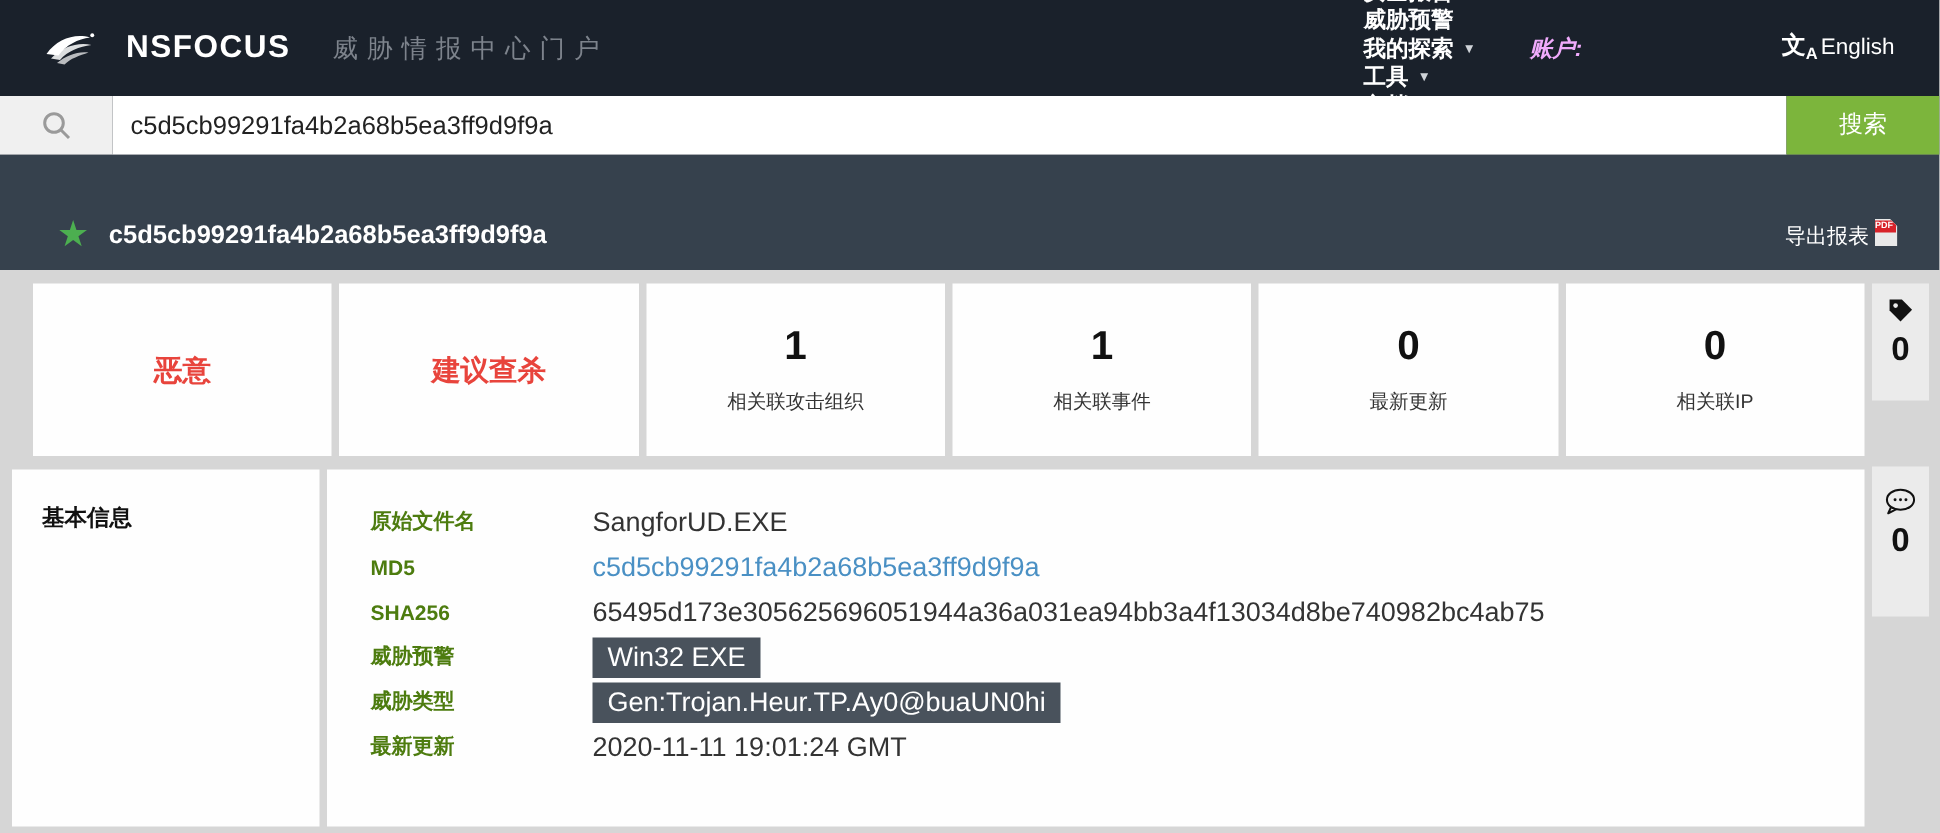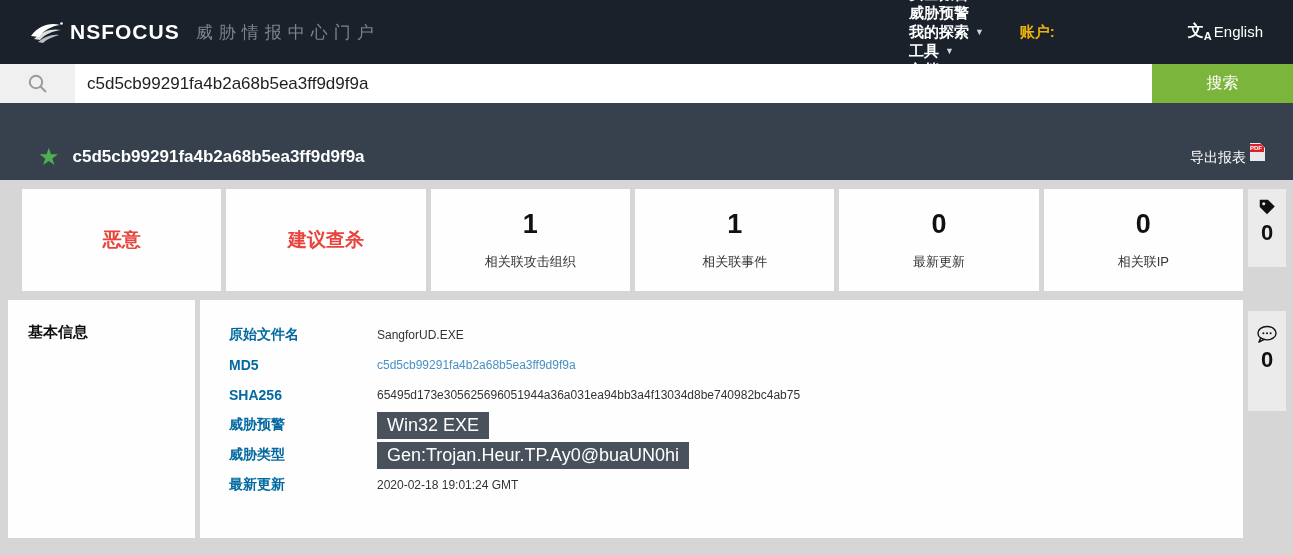--- a/index.html
+++ b/index.html
@@ -3,70 +3,70 @@
 <meta charset="utf-8">
 <style>
   * { margin:0; padding:0; box-sizing:border-box; }
   html,body { width:1293px; height:555px; overflow:hidden; }
   body { background:#d6d6d6; font-family:"Liberation Sans","DejaVu Sans",sans-serif; }
 
   
   .navbar { height:64px; background:#1a212b; display:flex; align-items:center; padding:0 30px; }
   .brand { display:flex; align-items:center; flex:0 0 auto; }
   .logo-swoosh { margin-right:6px; display:flex; align-items:center; }
-  .brand-name { color:#fff; font-weight:bold; font-size:21px; letter-spacing:1px; }
-  .portal-title { color:#7d838c; font-size:17px; margin-left:16px; letter-spacing:6px; }
+  .brand-name { color:#fff; font-weight:bold; font-size:21px; letter-spacing:1px;margin-left:14px; }
+  .portal-title { color:#7d838c; font-size:17px; margin-left:28px; letter-spacing:6px; }
   .nav-right { margin-left:auto; display:flex; align-items:center; }
   .nav-item { color:#fff; font-size:15px; font-weight:bold; margin-left:16px; cursor:pointer; display:flex; align-items:center; white-space:nowrap; }
   .caret { font-size:9px; margin-left:6px; color:#cfd3d8; }
-  .account { color:#eab308; font-size:15px; font-weight:bold; margin-left:36px; display:flex; align-items:flex-start; }
+  .account { color:#f0abfc; font-size:15px; font-weight:bold; margin-left:36px; display:flex; align-items:flex-start;font-style:italic; }
   .account-blur { width:95px; height:19px; margin-left:8px; border-radius:2px;
       background:
         repeating-linear-gradient(90deg,#8f959c 0 10px,#5a616b 10px 20px,#aeb3b9 20px 30px,#6d747d 30px 40px),
         #808archive6; filter:blur(2px); opacity:.85; }
   .lang { color:#fff; margin-left:30px; display:flex; align-items:flex-start; cursor:pointer; }
   .lang-zh { font-size:16px; font-weight:bold; line-height:16px; }
   .lang-a { font-size:11px; font-weight:bold; margin-top:7px; }
   .lang-en { font-size:15px; margin-left:2px; }
 
   
   .search-row { height:39px; display:flex; background:#1a212b; }
   .search-icon-box { width:75px; background:#f0f0f0; display:flex; align-items:center; justify-content:center; }
   .search-input { flex:1; border:none; outline:none; background:#fff; font-size:17px; color:#222;
       padding:0 12px; font-family:"Liberation Sans","DejaVu Sans",sans-serif; }
-  .search-btn { width:141px; border:none; background:#7cb53c; color:#fff; font-size:16px; cursor:pointer;
+  .search-btn { width:102px; border:none; background:#7cb53c; color:#fff; font-size:16px; cursor:pointer;
       font-family:"Liberation Sans","DejaVu Sans",sans-serif; }
 
   
   .hero { height:77px; background:#36414d; display:flex; align-items:flex-end; padding:0 28px 13px 38px; }
   .fav-star { color:#4caf50; font-size:24px; line-height:20px; margin-right:13px; cursor:pointer; }
   .hero-title { color:#fff; font-size:17px; font-weight:bold; }
-  .export { margin-left:auto; display:flex; align-items:flex-start; color:#fff; font-size:14px; cursor:pointer;margin-top:20px; }
+  .export { margin-left:auto; display:flex; align-items:center; color:#fff; font-size:14px; cursor:pointer;margin-top:20px; }
   .pdf-icon { position:relative; width:15px; height:18px; background:#e9e9e9; margin-left:4px; margin-top:-6px;
       clip-path:polygon(0 0,10px 0,15px 5px,15px 18px,0 18px); }
   .pdf-icon .fold { position:absolute; right:0; top:0; width:5px; height:5px; background:#b9bcc0; }
   .pdf-icon .pdf-label { position:absolute; left:-2px; top:1px; background:#d8232a; color:#fff;
       font-size:6px; font-weight:bold; padding:1px 2px; line-height:6px; }
 
   
   .content { display:flex; padding:9px 7px 0 8px; }
   .main-col { flex:1; min-width:0; }
-  .stats-row { display:flex; gap:5px; height:102px;padding-left:14px; }
+  .stats-row { display:flex; gap:5px; height:115px;padding-left:14px; }
   .stat-card { flex:1; background:#fefefe; display:flex; flex-direction:column; align-items:center; justify-content:center; }
   .verdict-text { color:#e8443c; font-size:19px; font-weight:bold; }
   .stat-value { color:#111; font-size:27px; font-weight:bold; line-height:28px; }
   .stat-label { color:#333; font-size:13px; margin-top:15px; }
 
   .info-row { display:flex; gap:5px; margin-top:9px; height:238px; }
-  .info-left { width:187px; background:#fefefe; padding:23px 0 0 20px; }
+  .info-left { width:205px; background:#fefefe; padding:23px 0 0 20px; }
   .section-title { font-size:15px; font-weight:bold; color:#111; }
   .info-main { flex:1; background:#fefefe; padding:21px 0 0 29px; overflow:hidden; }
   .kv-row { display:flex; align-items:center; min-height:28px; margin-bottom:2px; }
-  .kv-label { width:148px; flex:0 0 148px; font-size:14px; font-weight:bold; color:#0369a1; }
-  .kv-value { font-size:12px; color:#333; white-space:nowrap; }
+  .kv-label { width:148px; flex:0 0 148px; font-size:14px; font-weight:bold; color:#4d7c0f; }
+  .kv-value { font-size:18px; color:#333; white-space:nowrap; }
   .kv-value.link { color:#4a90c4; cursor:pointer; }
   .kv-badge { background:#49525c; color:#fff; font-size:18px; padding:3px 10px; white-space:nowrap; }
 
   
   .side-col { width:38px; margin-left:5px; display:flex; flex-direction:column; align-items:center; flex:0 0 38px; }
   .side-panel { width:38px; background:#ebebeb; display:flex; flex-direction:column; align-items:center; }
   .side-panel.tags { height:78px; padding-top:8px; }
   .side-panel.comments { height:100px; margin-top:44px; padding-top:14px; }
   .side-count { font-size:22px; font-weight:bold; color:#111; margin-top:3px; }
   .side-icon { cursor:pointer; display:flex; }
@@ -178,21 +178,21 @@
           <div class="kv-row">
             <span class="kv-label">威胁预警</span>
             <span class="kv-badge">Win32 EXE</span>
           </div>
           <div class="kv-row">
             <span class="kv-label">威胁类型</span>
             <span class="kv-badge">Gen:Trojan.Heur.TP.Ay0@buaUN0hi</span>
           </div>
           <div class="kv-row">
             <span class="kv-label">最新更新</span>
-            <span class="kv-value">2020-02-18 19:01:24 GMT</span>
+            <span class="kv-value">2020-11-11 19:01:24 GMT</span>
           </div>
         </div>
     </div>
   </div>
   <div class="side-col">
     <div class="side-panel tags">
       <span class="side-icon">
         <svg width="20" height="20" viewBox="0 0 22 22">
           <path d="M3,3 L12,3 L19.5,10.5 L11,19 L3,11 Z" fill="#111"></path>
           <circle cx="7.4" cy="7.4" r="1.7" fill="#ebebeb"></circle>

